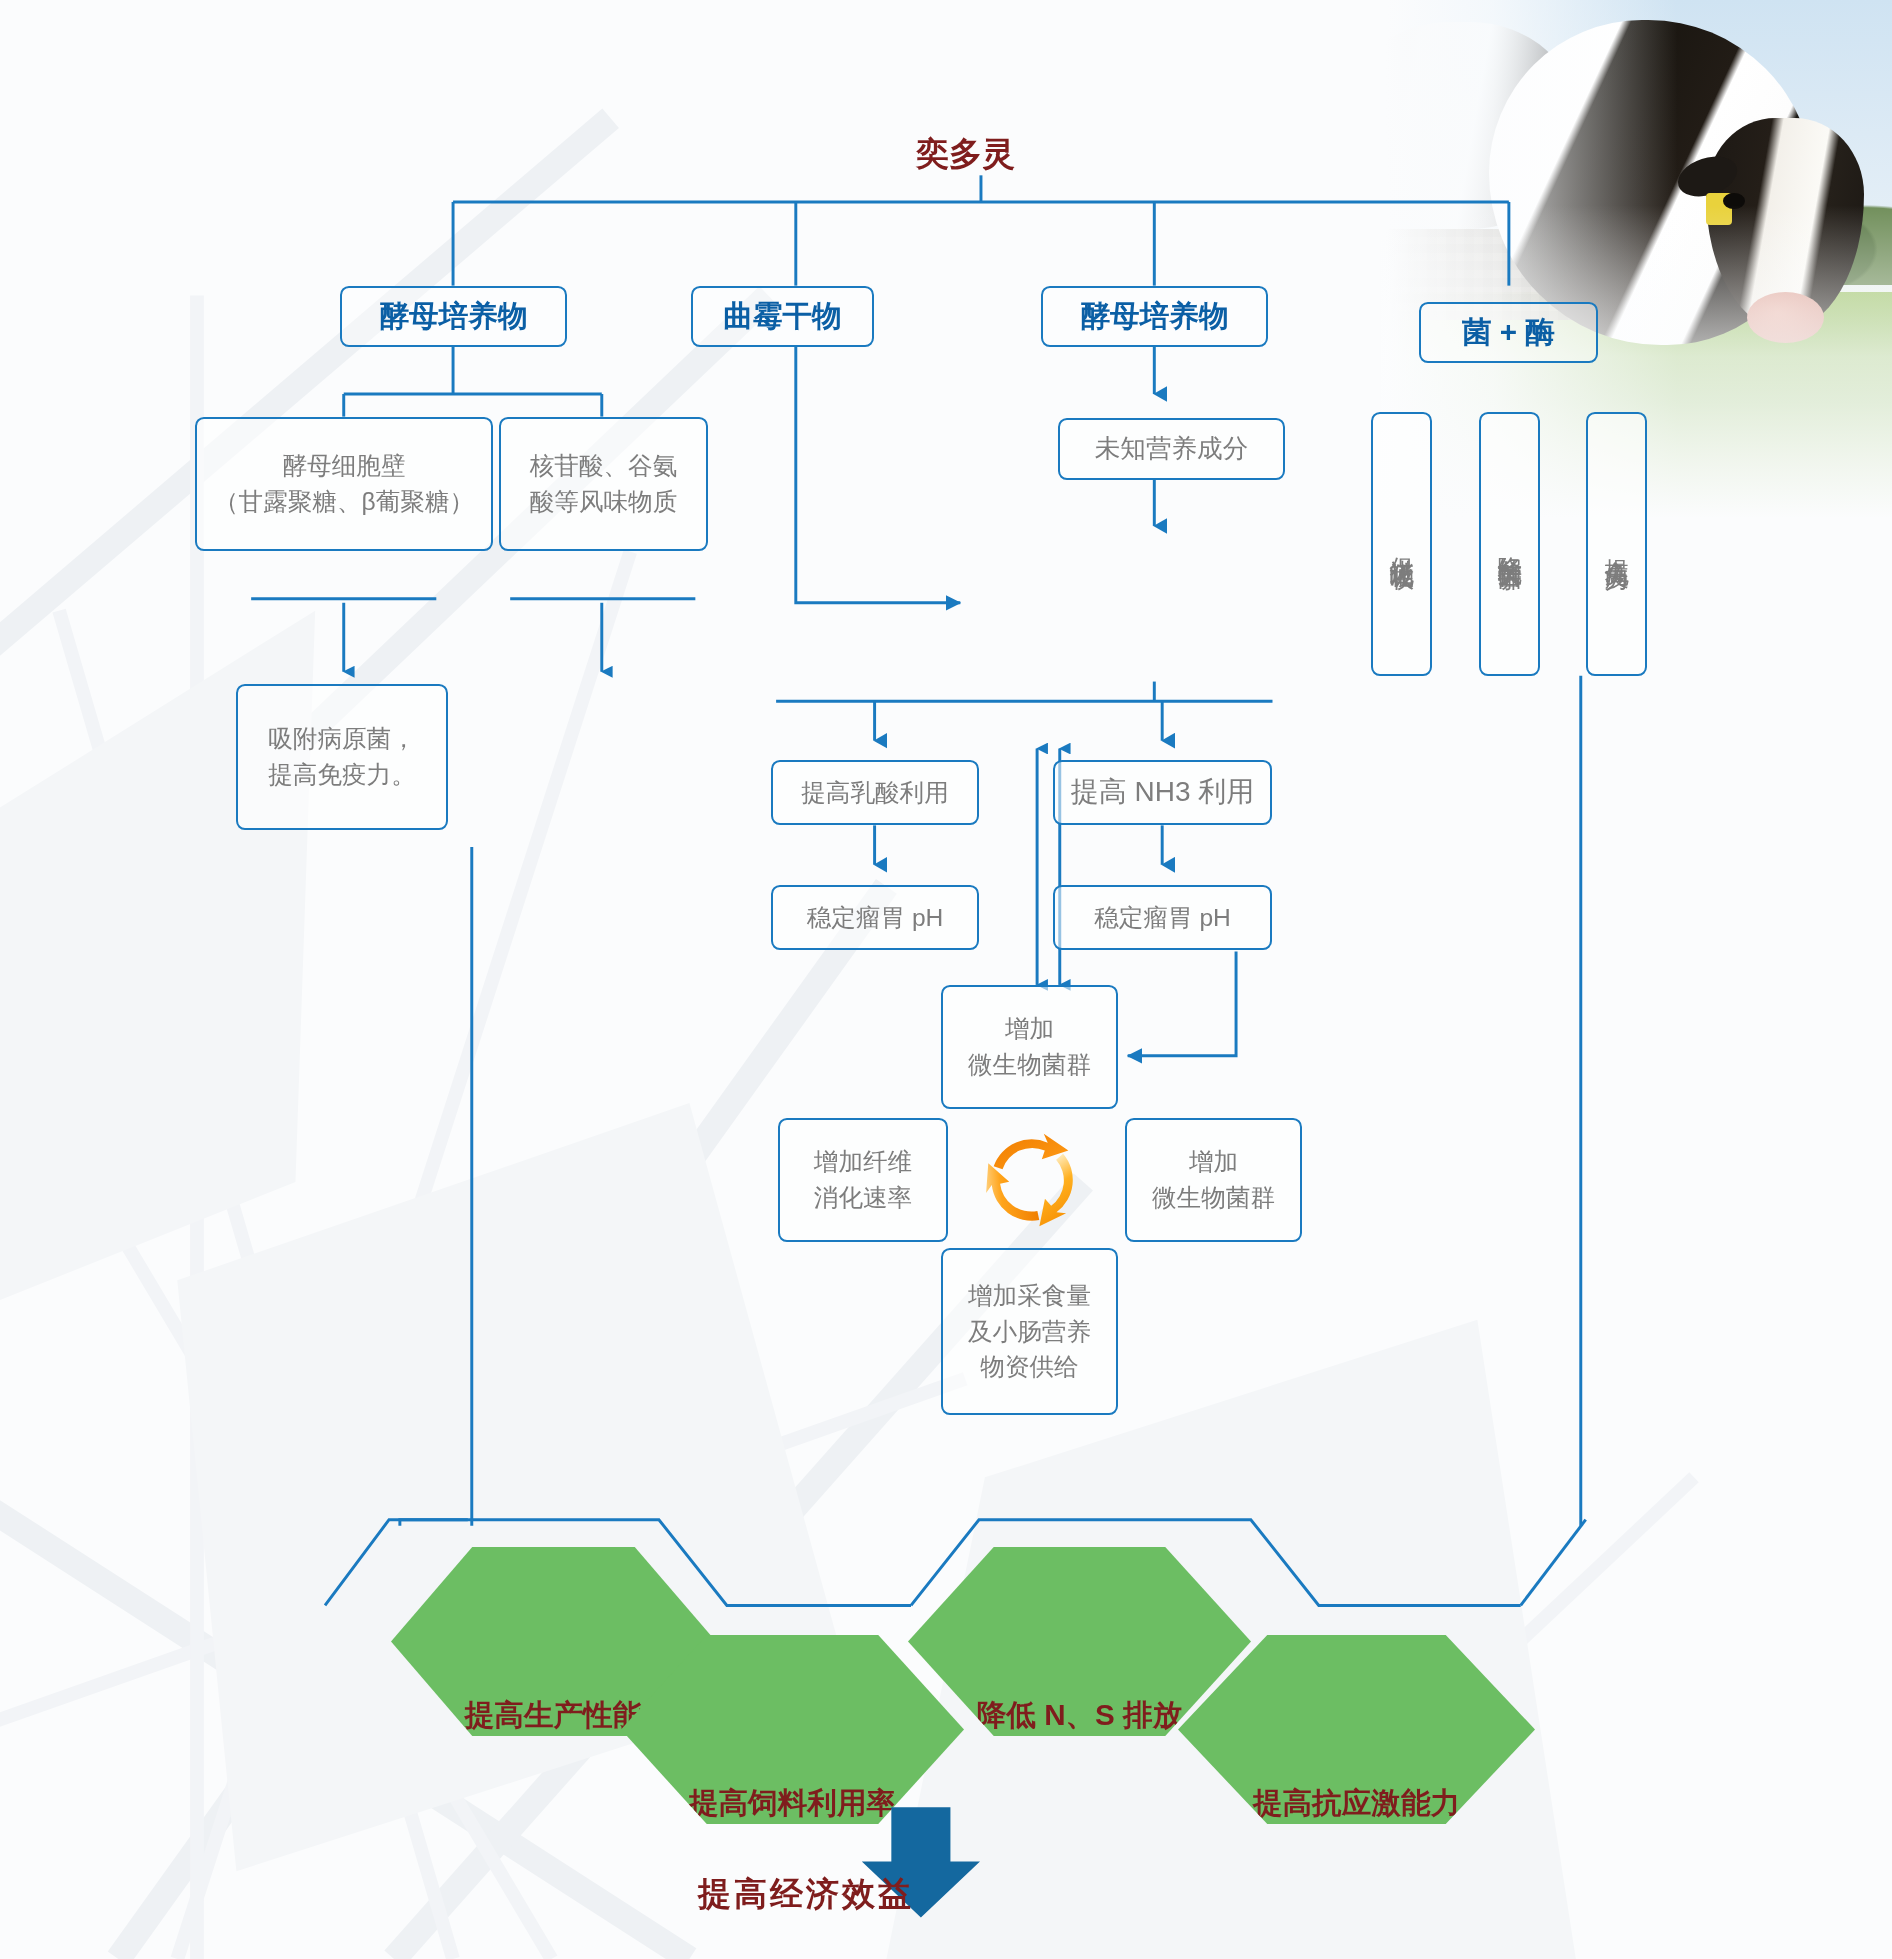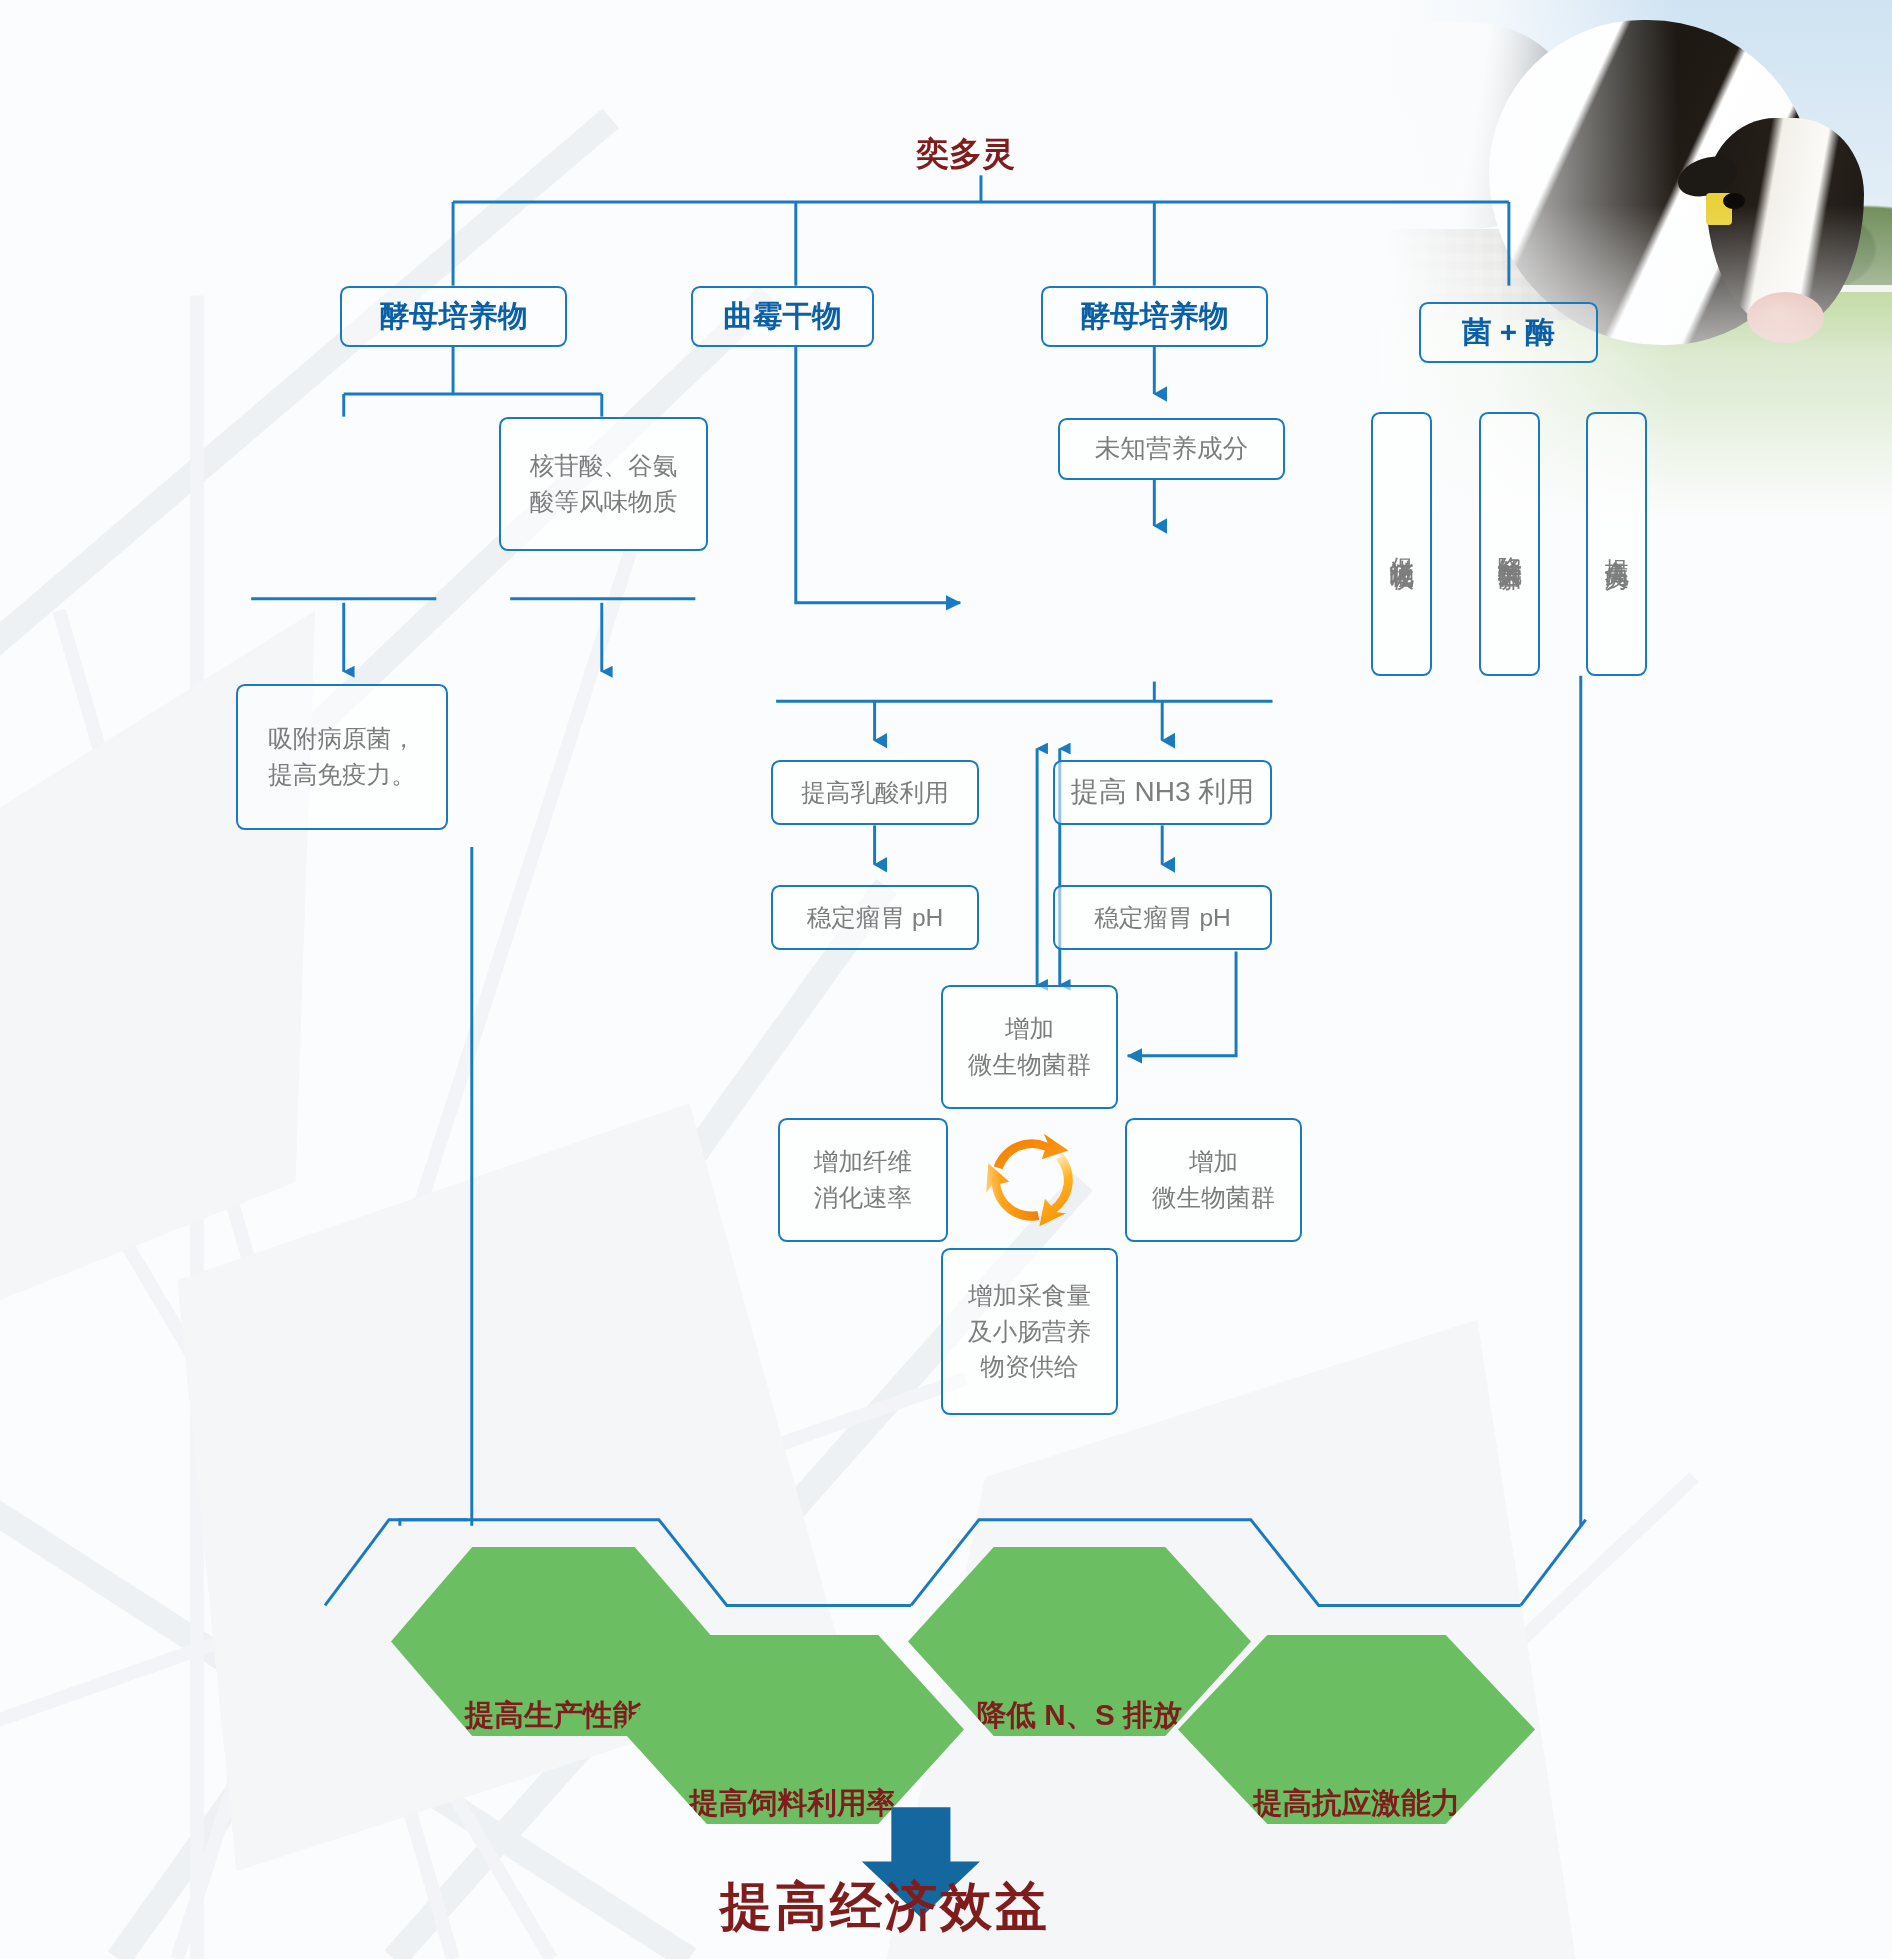--- a/index.html
+++ b/index.html
@@ -172,20 +172,24 @@
   <div class="bx prim" style="left:691px;top:286px;width:183px;height:61px;font-size:29.6px;">
     <span>曲霉干物</span>
   </div>
   <div class="bx prim" style="left:1041px;top:286px;width:227px;height:61px;font-size:29.6px;">
     <span>酵母培养物</span>
   </div>
   <div class="bx prim" style="left:1419px;top:286px;width:179px;height:61px;font-size:29.6px;margin-top:16px;">
     <span>菌 + 酶</span>
   </div>
 
+  <div class="bx" style="left:195px;top:417px;width:298px;height:134px;font-size:24.6px;white-space:pre-line;">
+    <span>酵母细胞壁
+（甘露聚糖、β葡聚糖）</span>
+  </div>
   <div class="bx" style="left:499px;top:417px;width:209px;height:134px;font-size:24.6px;white-space:pre-line;">
     <span>核苷酸、谷氨
 酸等风味物质</span>
   </div>
 
   <div class="bx" style="left:236px;top:684px;width:212px;height:146px;font-size:24.6px;white-space:pre-line;">
     <span>吸附病原菌，
 提高免疫力。</span>
   </div>
 
@@ -277,16 +281,16 @@
   </div>
   <div class="hex" style="left:1178px;top:1635px;width:357px;height:189px;font-size:29.6px;">
     <span>提高抗应激能力</span>
   </div>
 
   <svg class="layer" viewBox="0 0 1921 1989">
     <g fill="#14689f">
       <polygon points="905,1835 965,1835 965,1890 995,1890 935,1947 875,1890 905,1890"></polygon>
     </g>
   </svg>
-  <div class="title" style="left:720px;top:1872px;font-size:52px;letter-spacing:3px;">提高经济效益</div>
+  <div class="title" style="left:698px;top:1872px;font-size:33px;letter-spacing:3px;">提高经济效益</div>
 
 </div>
 
 
 </body></html>

